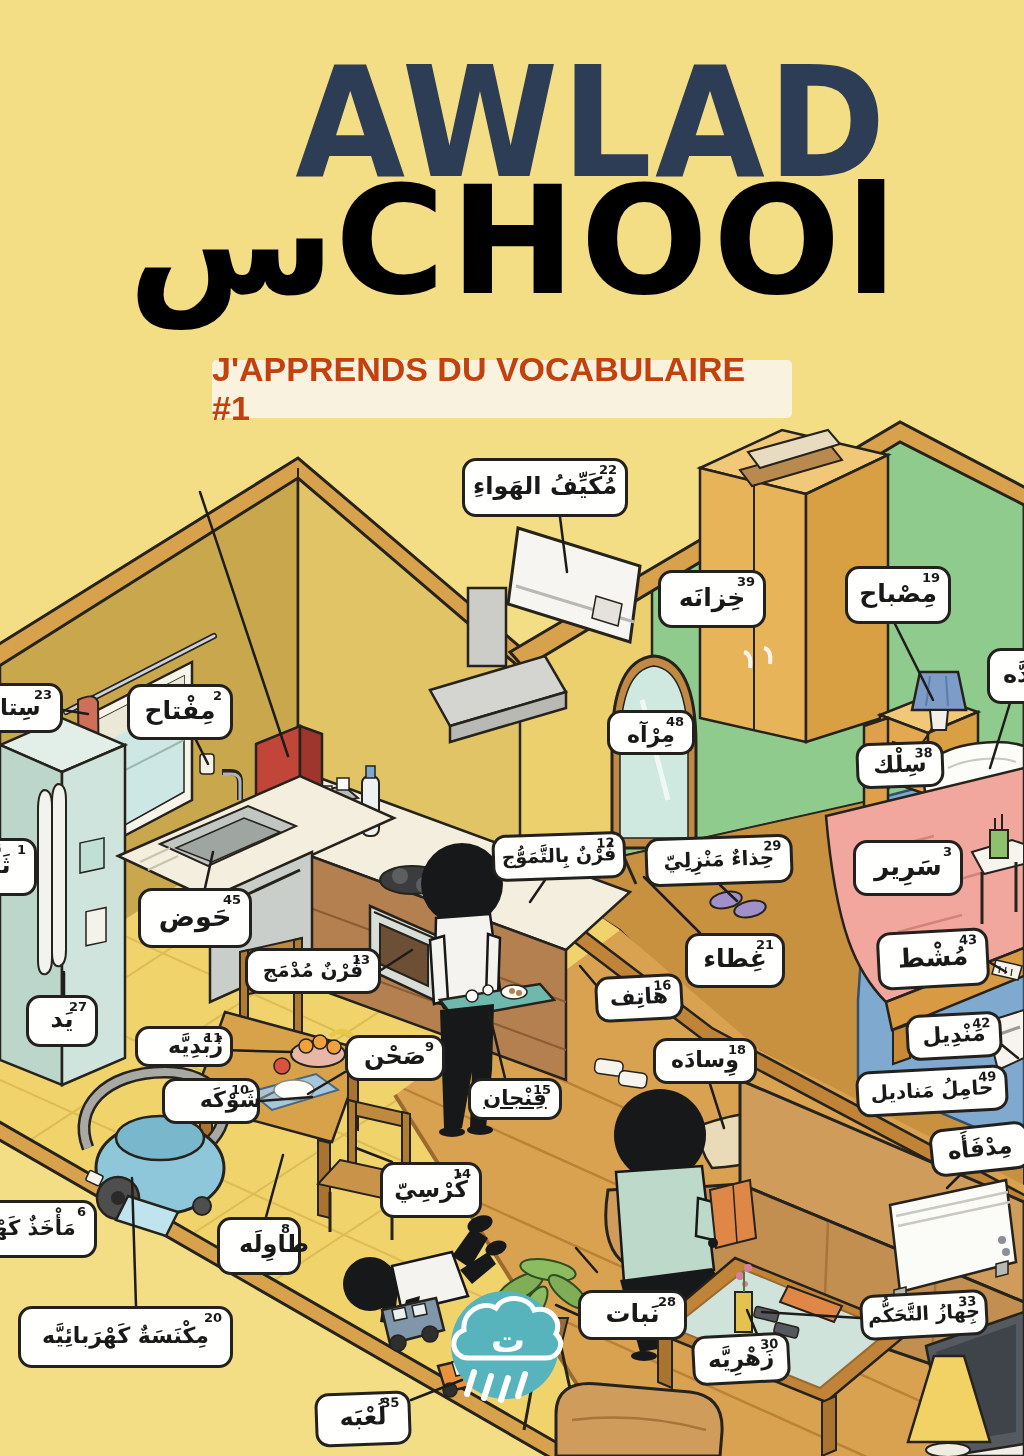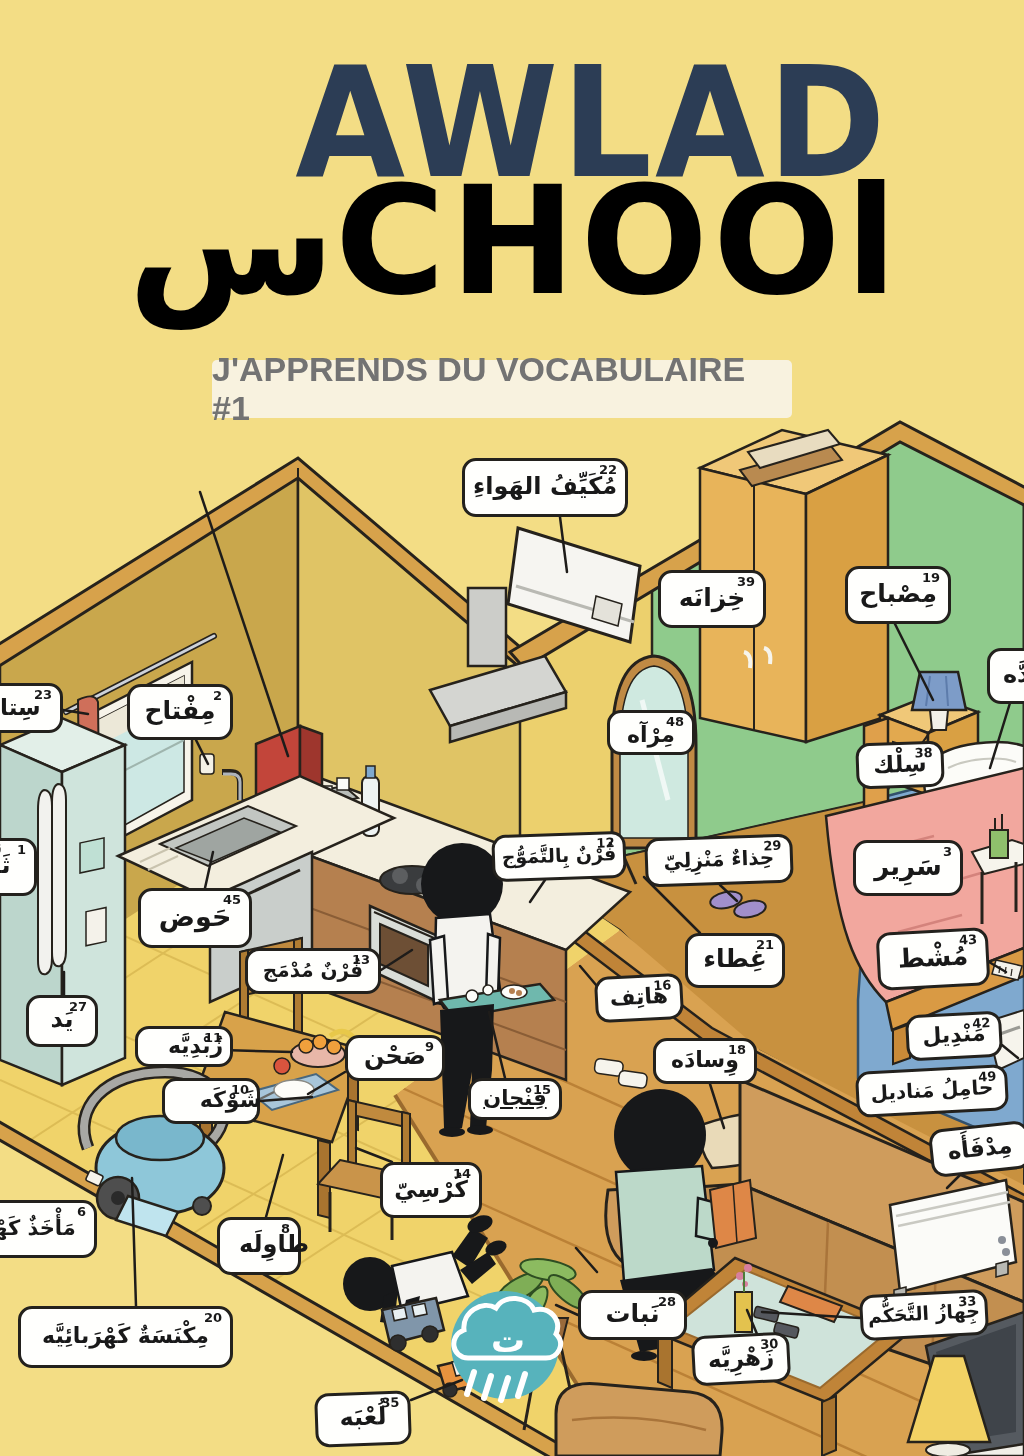--- a/index.html
+++ b/index.html
@@ -5,21 +5,21 @@
   html,body{margin:0;padding:0;background:#888;}
   .canvas{position:relative;width:1024px;height:1456px;background:#f3dd85;overflow:hidden;
           font-family:"DejaVu Sans",sans-serif;}
   .scene{position:absolute;left:0;top:0;width:1024px;height:1456px;}
   .title1{position:absolute;top:52px;left:592px;transform:translateX(-50%) scaleY(1.08);
           font-size:142px;font-weight:bold;color:#2c3d55;letter-spacing:3px;line-height:1;white-space:nowrap;}
   .title2{position:absolute;top:166px;left:515px;transform:translateX(-50%);
           font-size:150px;font-weight:bold;color:#000000;letter-spacing:5px;line-height:1;white-space:nowrap;}
   .subtitle{position:absolute;left:212px;top:360px;width:580px;height:58px;background:#f8f2df;
             border-radius:5px;display:flex;align-items:center;justify-content:center;
-            font-family:"Liberation Sans",sans-serif;font-weight:bold;font-size:34px;color:#737373;}
+            font-family:"Liberation Sans",sans-serif;font-weight:bold;font-size:34px;color:#c2410c;}
   .labels{position:absolute;left:0;top:0;width:1024px;height:1456px;pointer-events:none;}
   .label{position:absolute;background:#fffffd;border:3px solid #23211d;border-radius:14px;
          display:flex;align-items:center;justify-content:center;direction:rtl;
          font-weight:bold;color:#191919;box-sizing:border-box;padding:4px 9px 6px;
          line-height:1.05;white-space:nowrap;}
   .label .num{position:absolute;top:1px;right:8px;font-size:13px;direction:ltr;line-height:1.2;}
   #leader-lines line{stroke:#1e1c1a;stroke-width:2.5;stroke-linecap:round;}
 </style>
 </head>
 <body>

